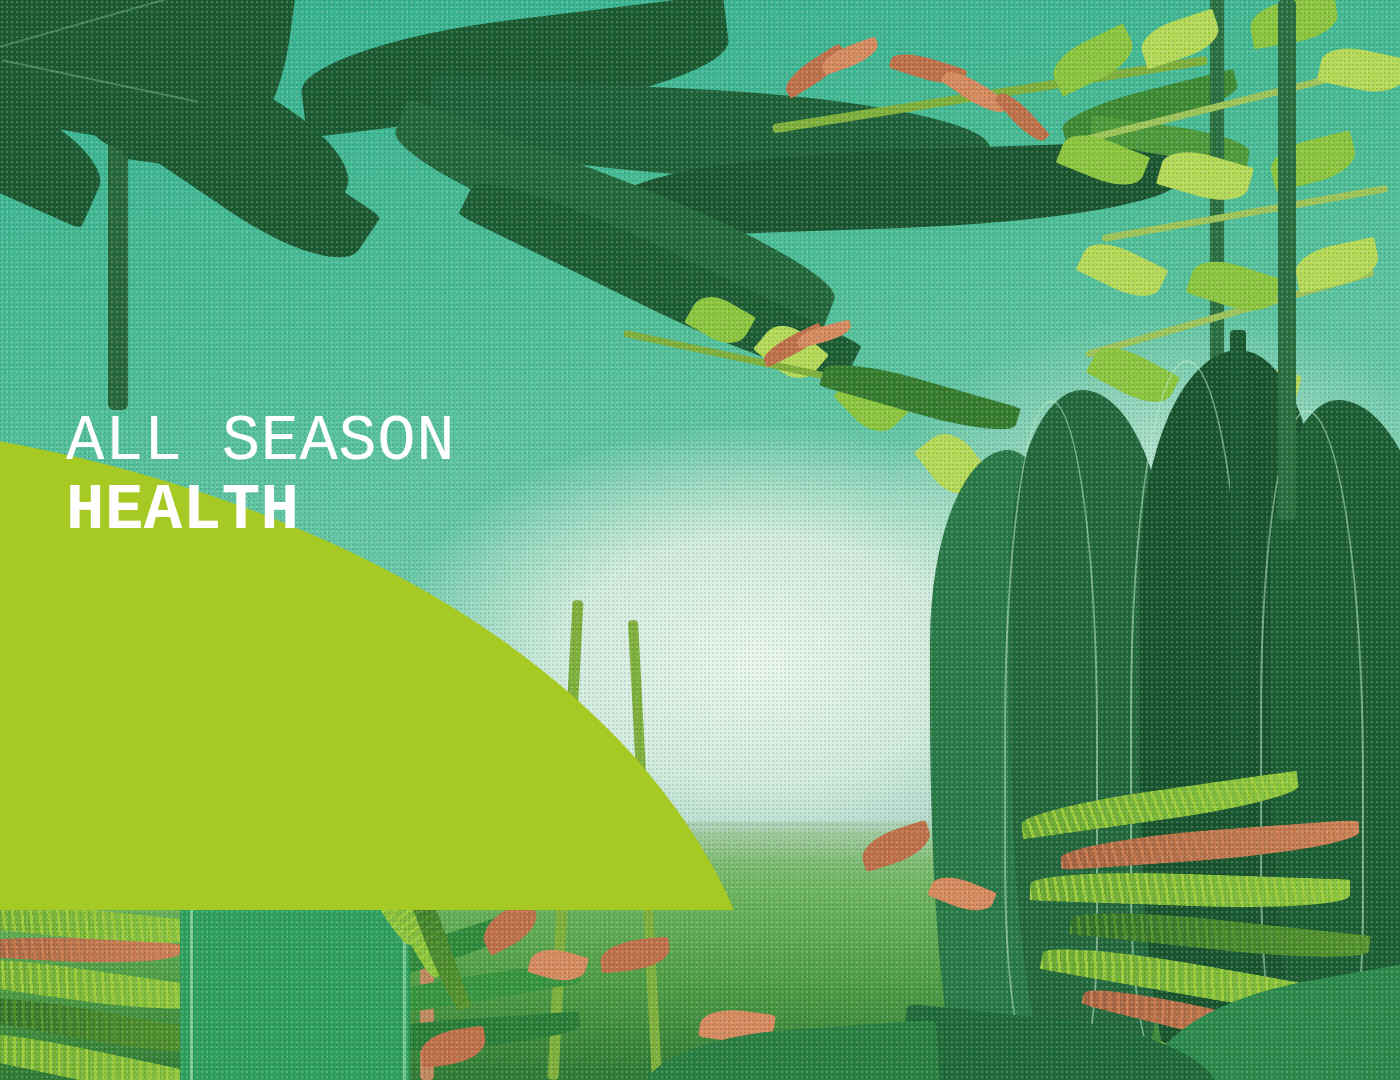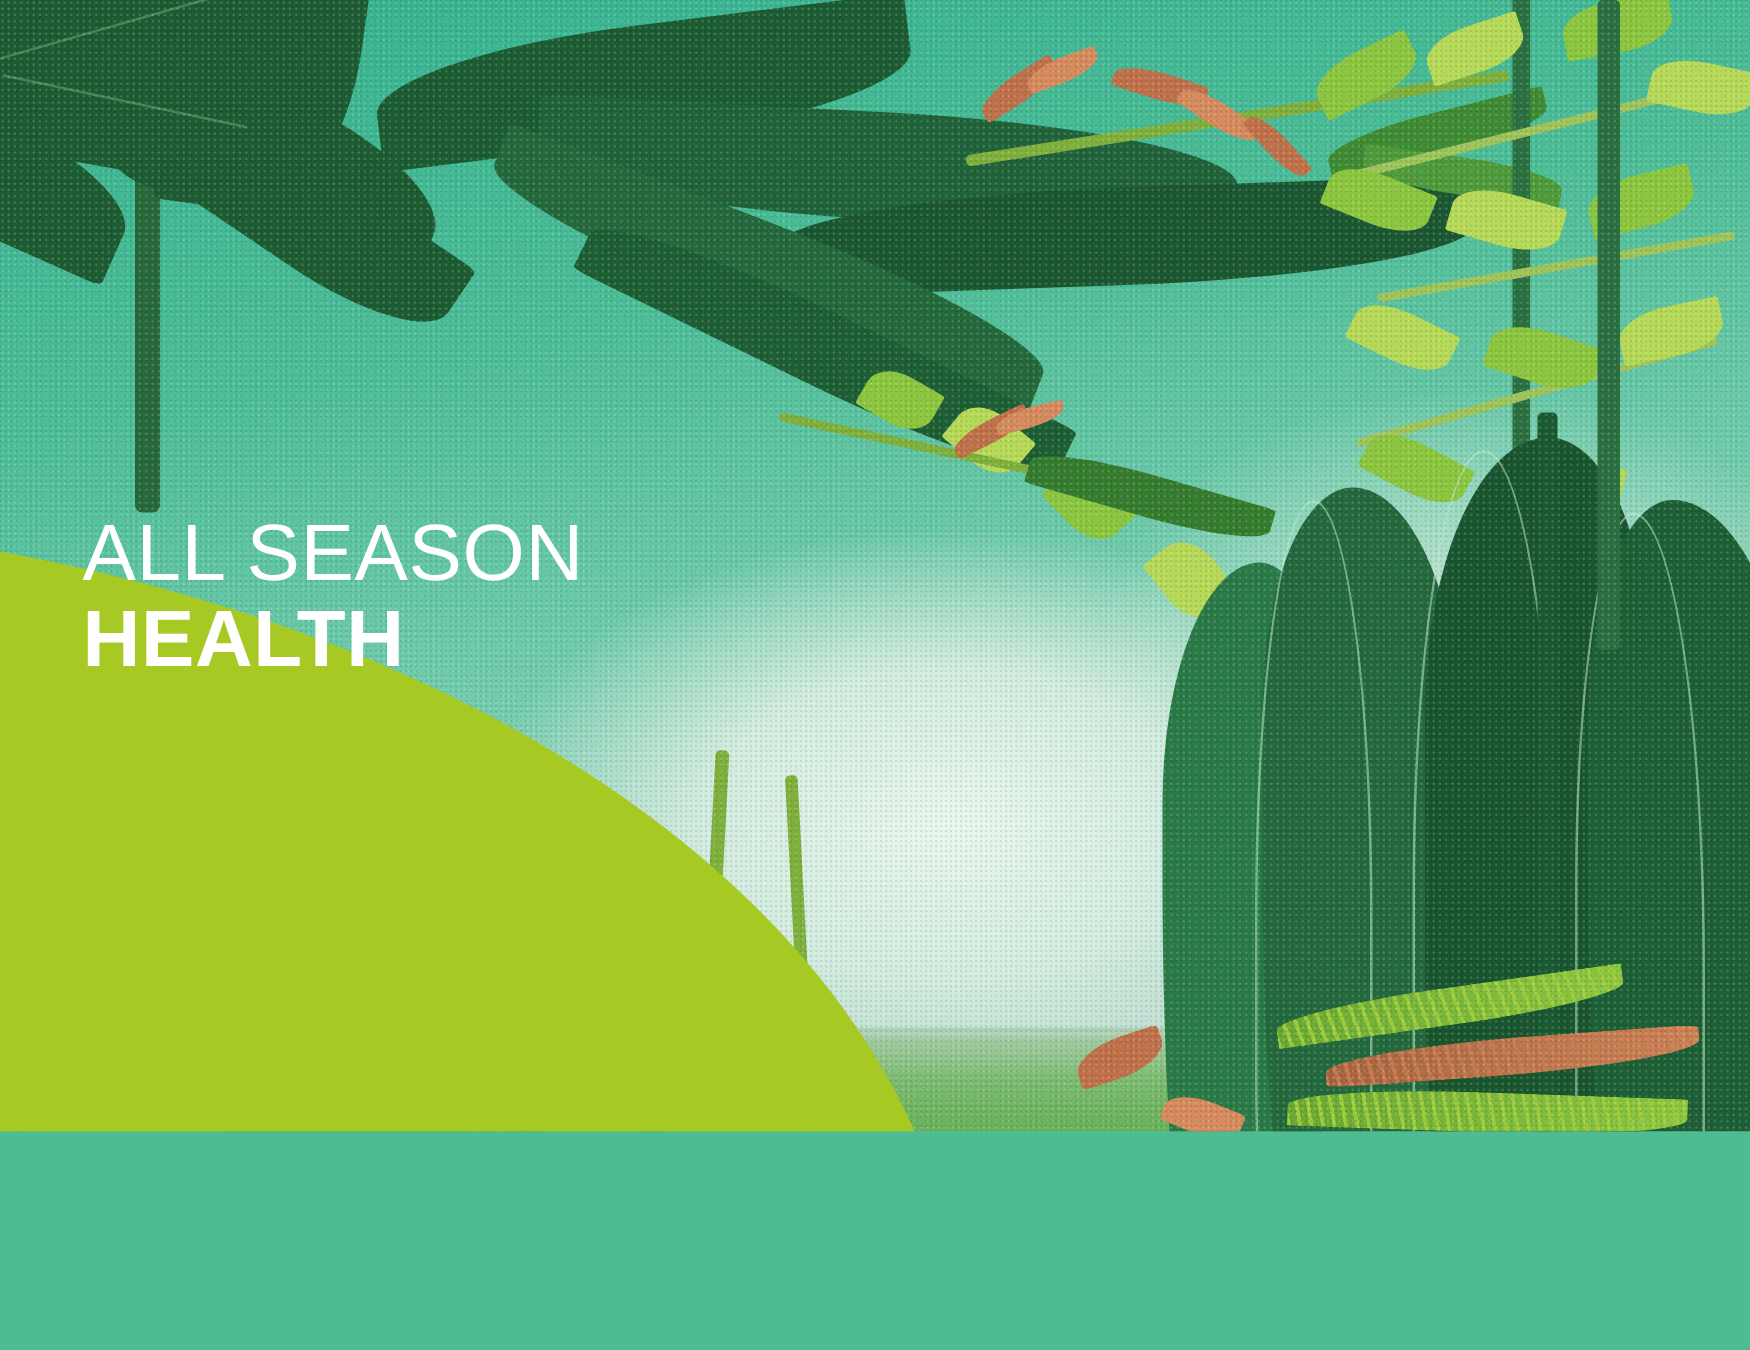--- a/index.html
+++ b/index.html
@@ -2,21 +2,21 @@
 <html><head>
 <meta charset="utf-8">
 <title>All Season Health Banner</title>
 <style>
   html,body{margin:0;padding:0;}
   body{
     width:1400px;height:1080px;overflow:hidden;
     font-family:"Liberation Sans","DejaVu Sans",sans-serif;
     background:#4dbc93;
   }
-  #banner{position:relative;width:1400px;height:905px;overflow:hidden;}
+  #banner{position:relative;width:1400px;height:1080px;overflow:hidden;font-family:Liberation Mono, monospace;}
 
   
   .art{position:absolute;inset:0;}
   .layer{position:absolute;}
 
   
   #sky{inset:0;background:
      radial-gradient(ellipse 520px 330px at 760px 660px, #eaf6ec 0%, #d2ecdf 38%, rgba(210,236,223,0) 72%),
      radial-gradient(ellipse 430px 300px at 1180px 520px, #cfe9dc 0%, rgba(207,233,220,0) 70%),
      linear-gradient(170deg,#35b290 0%, #4cbd97 30%, #73ccad 55%, #accfc4 78%, #c9e6d8 100%);

